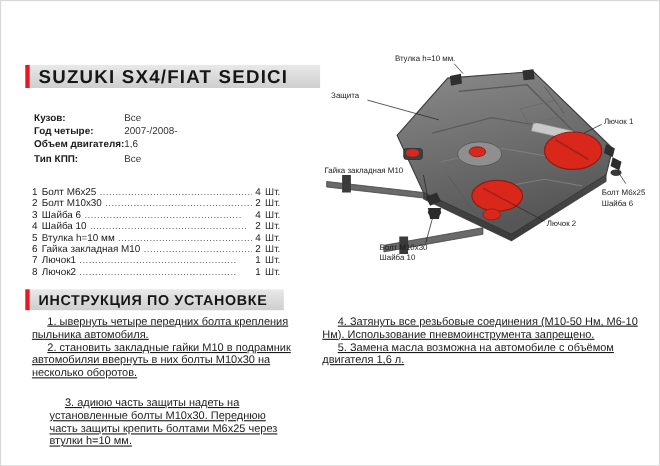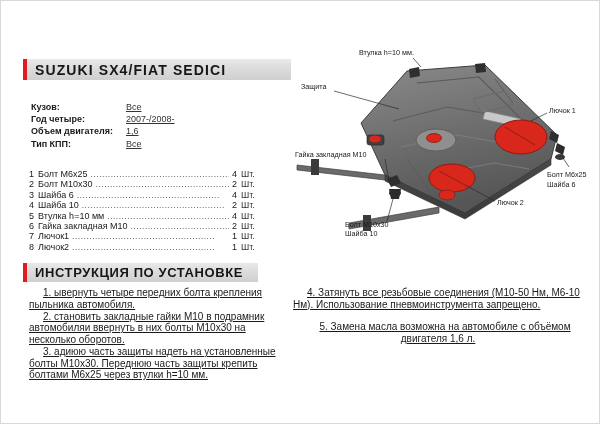--- a/index.html
+++ b/index.html
@@ -40,43 +40,43 @@
     white-space: nowrap;
   }
 
   
   #title-bar {
     left: 22px;
     top: 58px;
     width: 268px;
     height: 21px;
   }
-  #title-bar .bar-title { font-size: 14px; letter-spacing: 1.1px; }
+  #title-bar .bar-title { font-size: 17px; letter-spacing: 1.1px; }
 
   #article-line {
     position: absolute;
     left: 30px;
     top: 82px;
     font-size: 9.5px;
     white-space: nowrap;
   }
   #article-line .lbl { font-weight: bold; }
   #article-line .val { font-weight: normal; color: #2b2b2b; }
 
   
   #spec-table {
     position: absolute;
     left: 30px;
     top: 101px;
     font-size: 9px;
     border-collapse: collapse;
   }
   #spec-table td { padding: 0 0 1px 0; vertical-align: top; line-height: 11.2px; }
-  #spec-table td.k { font-weight: bold; white-space: nowrap; padding-right: 13px; }
-  #spec-table td.v { color: #333333; white-space: nowrap; text-decoration: underline; }
+  #spec-table td.k { font-weight: bold; white-space: nowrap; padding-right: 0; }
+  #spec-table td.v { color: #333333; white-space: nowrap; }
 
   
   #fasteners-bar {
     left: 22px;
     top: 145px;
     width: 235px;
     height: 19px;
   }
   #fasteners-bar .bar-title { font-size: 12px; }
 
@@ -236,26 +236,26 @@
     </div>
   </div>
 
   <div class="bar" id="instructions-bar">
     <span class="bar-title">ИНСТРУКЦИЯ ПО УСТАНОВКЕ</span>
   </div>
 
   <div class="instr-col" id="instr-col-left">
     <p class="instr-item" style="margin:0 0 0.5px 0;">1. ывернуть четыре передних болта крепления пыльника автомобиля.</p>
     <p class="instr-item" style="margin:0 0 0.5px 0;">2. становить закладные гайки М10 в подрамник автомобиляи ввернуть в них болты М10х30 на несколько оборотов.</p>
-    <p class="instr-item" style="margin:0;">3. адиюю часть защиты надеть на установленные болты М10х30. Переднюю часть защиты крепить болтами М6х25 через втулки h=10 мм.</p>
+    <p class="instr-item" style="margin:16px;">3. адиюю часть защиты надеть на установленные болты М10х30. Переднюю часть защиты крепить болтами М6х25 через втулки h=10 мм.</p>
   </div>
 
   <div class="instr-col" id="instr-col-right">
     <p class="instr-item" style="margin:0 0 0.5px 0;">4. Затянуть все резьбовые соединения (М10-50 Нм, М6-10 Нм). Использование пневмоинструмента запрещено.</p>
-    <p class="instr-item" style="margin:11px;text-align:center;">5. Замена масла возможна на автомобиле с объёмом двигателя 1,6 л.</p>
+    <p class="instr-item" style="margin:0;">5. Замена масла возможна на автомобиле с объёмом двигателя 1,6 л.</p>
   </div>
 
   <div id="diagram">
     <svg width="302" height="196" viewBox="0 0 302 196" xmlns="http://www.w3.org/2000/svg">
       <defs>
         <linearGradient id="plateGrad" x1="0" y1="0" x2="0.3" y2="1">
           <stop offset="0%" stop-color="#8a8a8a"></stop>
           <stop offset="55%" stop-color="#6d6d6d"></stop>
           <stop offset="100%" stop-color="#565656"></stop>
         </linearGradient>

